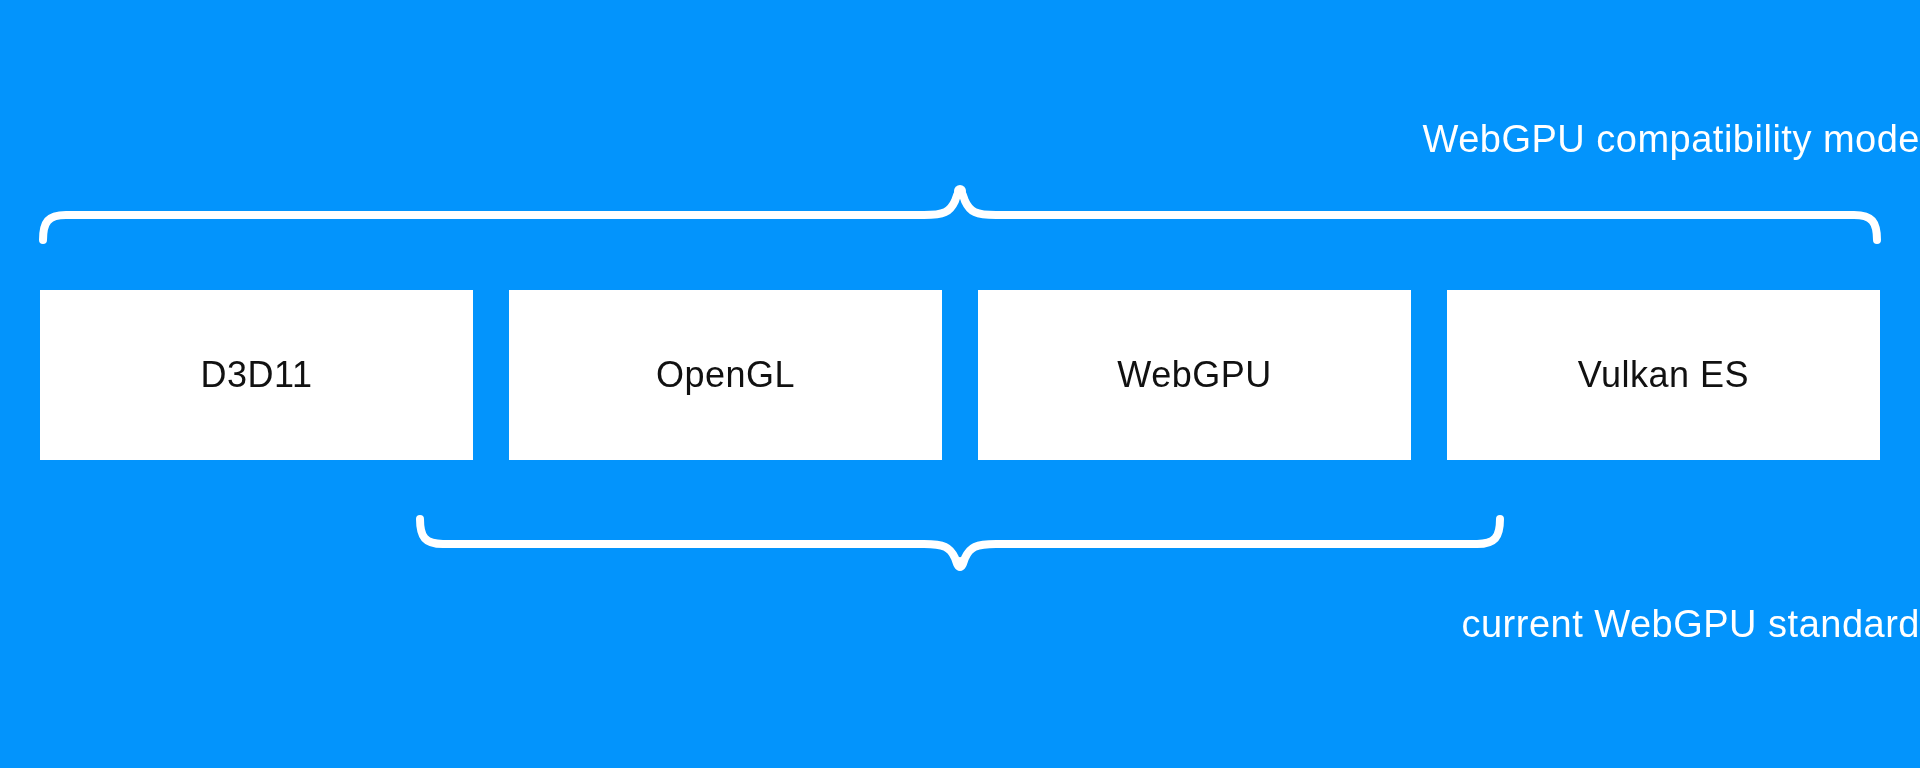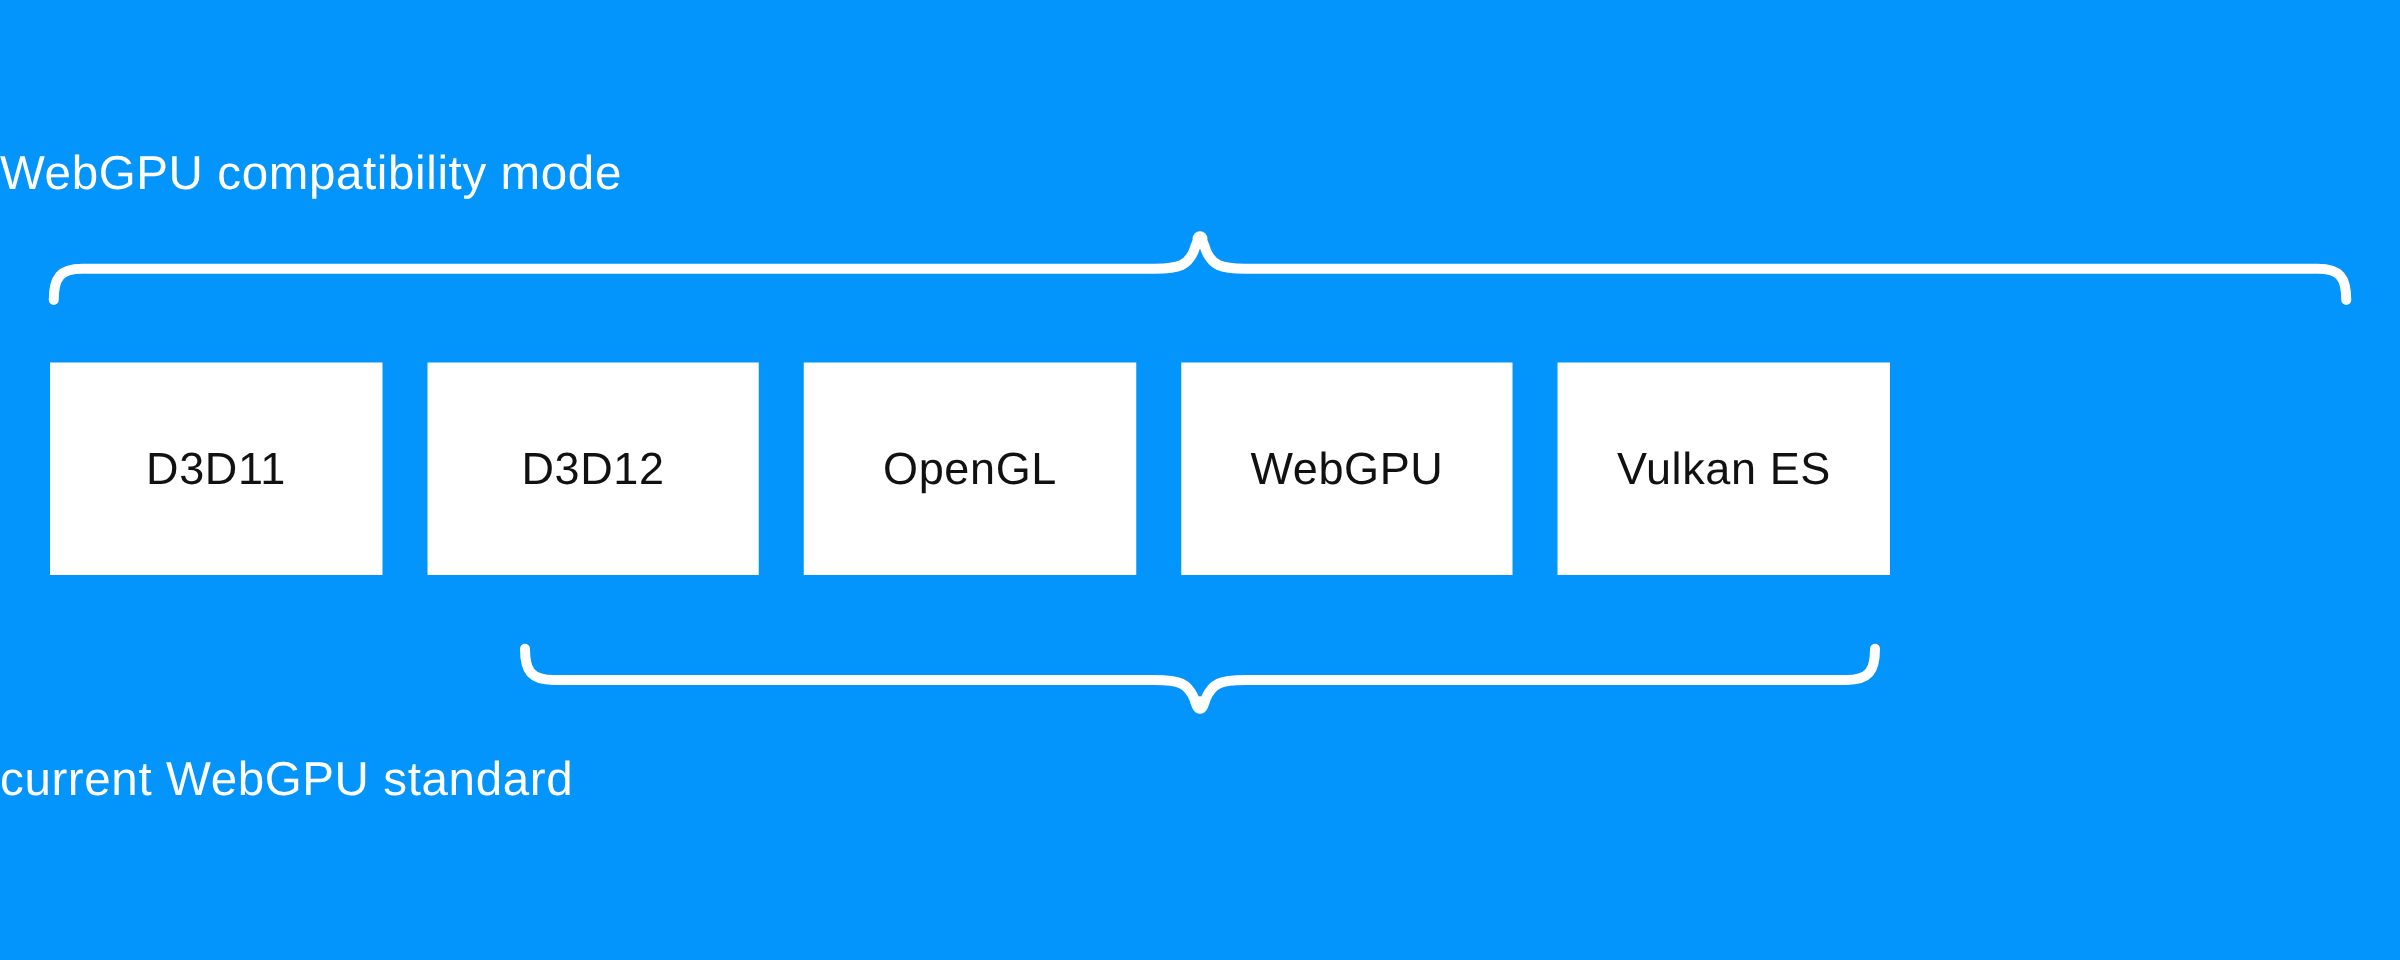--- a/index.html
+++ b/index.html
@@ -14,21 +14,21 @@
   body{
     width:1920px;height:768px;
     background:var(--background);
     font-family:"Liberation Sans", sans-serif;
     overflow:hidden;
     position:relative;
   }
   .canvas{position:absolute;left:0;top:0;width:1920px;height:768px;}
   .annotation{
     position:absolute;left:0;width:1920px;
-    text-align:left;
+    text-align:right;
     color:var(--label_text);
     font-size:38px;
     line-height:44px;
     letter-spacing:0.5px;
     font-weight:400;
   }
   .top-annotation{top:117px;}
   .bottom-annotation{top:585px;margin-top:17px;}
   .brace-layer{
     position:absolute;left:0;top:0;width:1920px;height:768px;
@@ -38,21 +38,21 @@
     fill:none;
     stroke:var(--brace);
     stroke-width:8;
     stroke-linecap:round;
     stroke-linejoin:round;
   }
   .brace-layer circle{fill:var(--brace);}
   .boxes{
     position:absolute;
     top:290px;left:40px;
-    width:1472px;height:170px;
+    width:1840px;height:170px;
     display:flex;
     gap:36px;
   }
   .api-box{
     flex:1 1 0;
     background:var(--box_bg);
     display:flex;
     align-items:center;
     justify-content:center;
   }
@@ -94,23 +94,20 @@
                C 1495 544, 1500 537, 1500 519"></path>
       <circle cx="960" cy="563" r="6"></circle>
     </g>
   </svg>
 
   <div class="boxes">
     <div class="api-box">
       <span class="api-box-label">D3D11</span>
     </div>
     <div class="api-box">
-      <span class="api-box-label">D3D12</span>
-    </div>
-    <div class="api-box">
       <span class="api-box-label">OpenGL</span>
     </div>
     <div class="api-box">
       <span class="api-box-label">WebGPU</span>
     </div>
     <div class="api-box">
       <span class="api-box-label">Vulkan ES</span>
     </div>
   </div>
 

